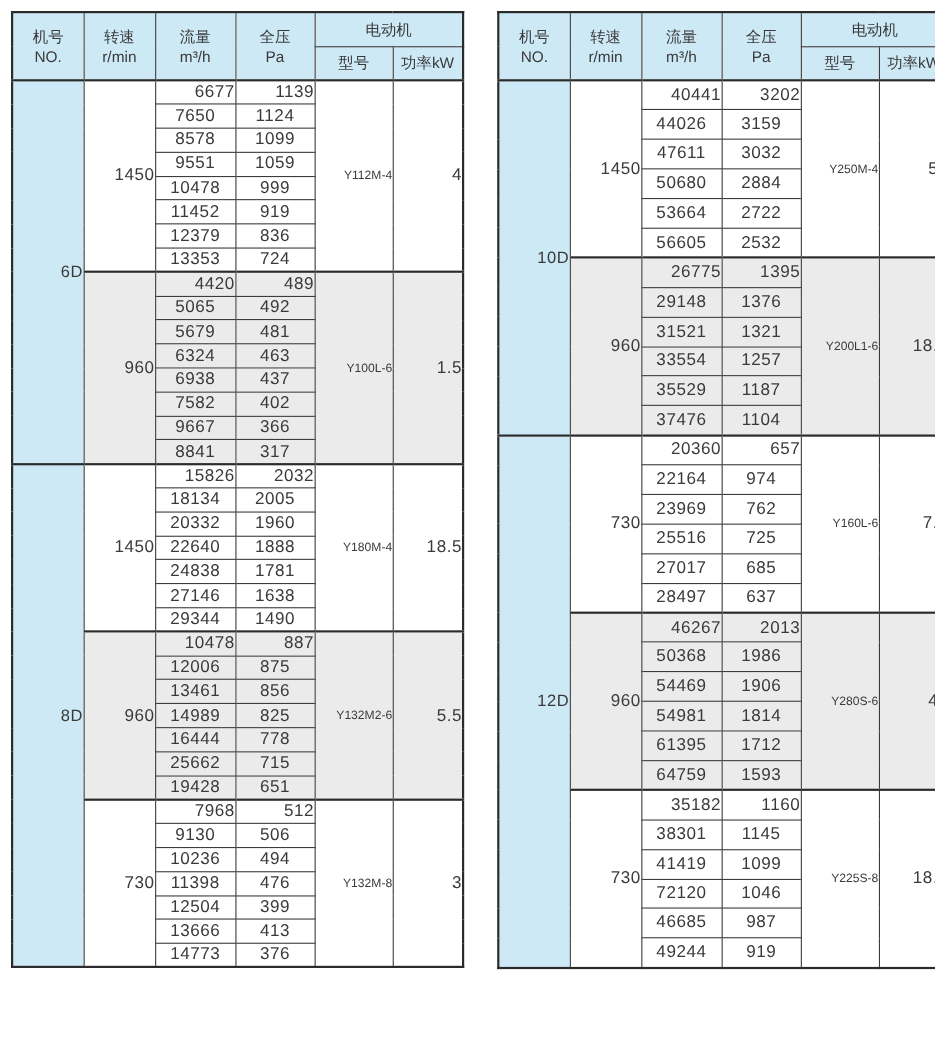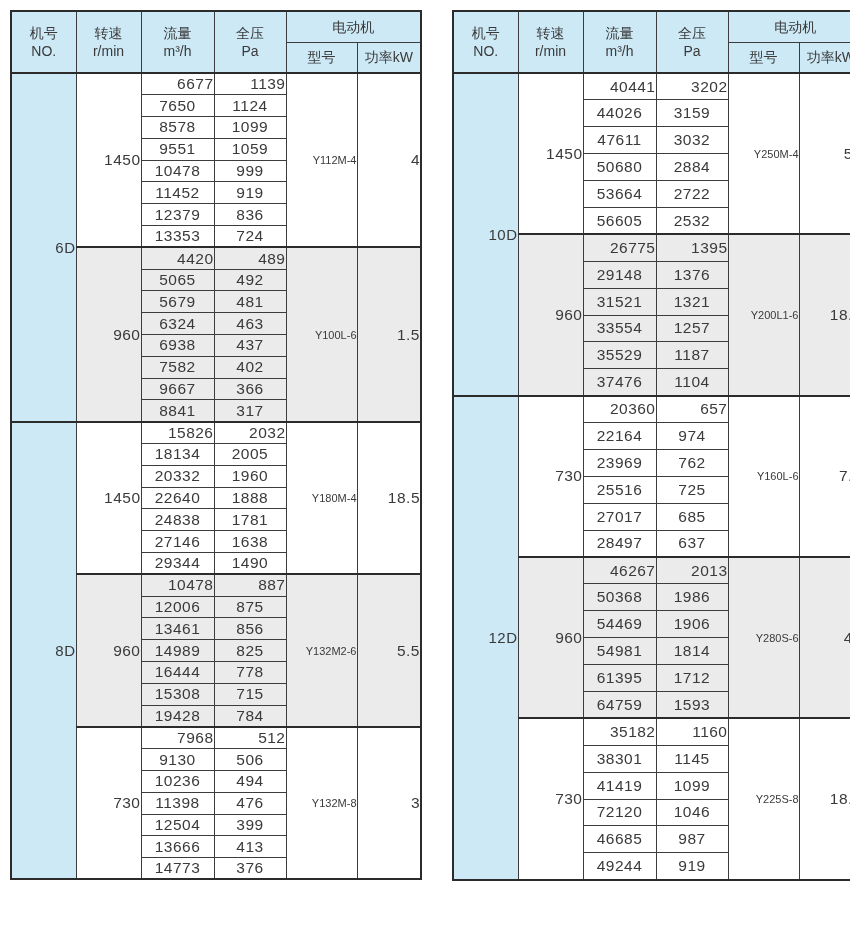--- a/index.html
+++ b/index.html
@@ -213,26 +213,26 @@
           </tr>
           <tr>
             <td class="shaded">14989</td>
             <td class="shaded">825</td>
           </tr>
           <tr>
             <td class="shaded">16444</td>
             <td class="shaded">778</td>
           </tr>
           <tr>
-            <td class="shaded">15308</td>
+            <td class="shaded">25662</td>
             <td class="shaded">715</td>
           </tr>
           <tr>
             <td class="shaded">19428</td>
-            <td class="shaded">784</td>
+            <td class="shaded">651</td>
           </tr>
           <tr class="block-start">
             <td class="speed-cell" rowspan="7">730</td>
             <td>7968</td>
             <td>512</td>
             <td class="model-cell" rowspan="7">Y132M-8</td>
             <td class="power-cell" rowspan="7">3</td>
           </tr>
           <tr>
             <td>9130</td>

